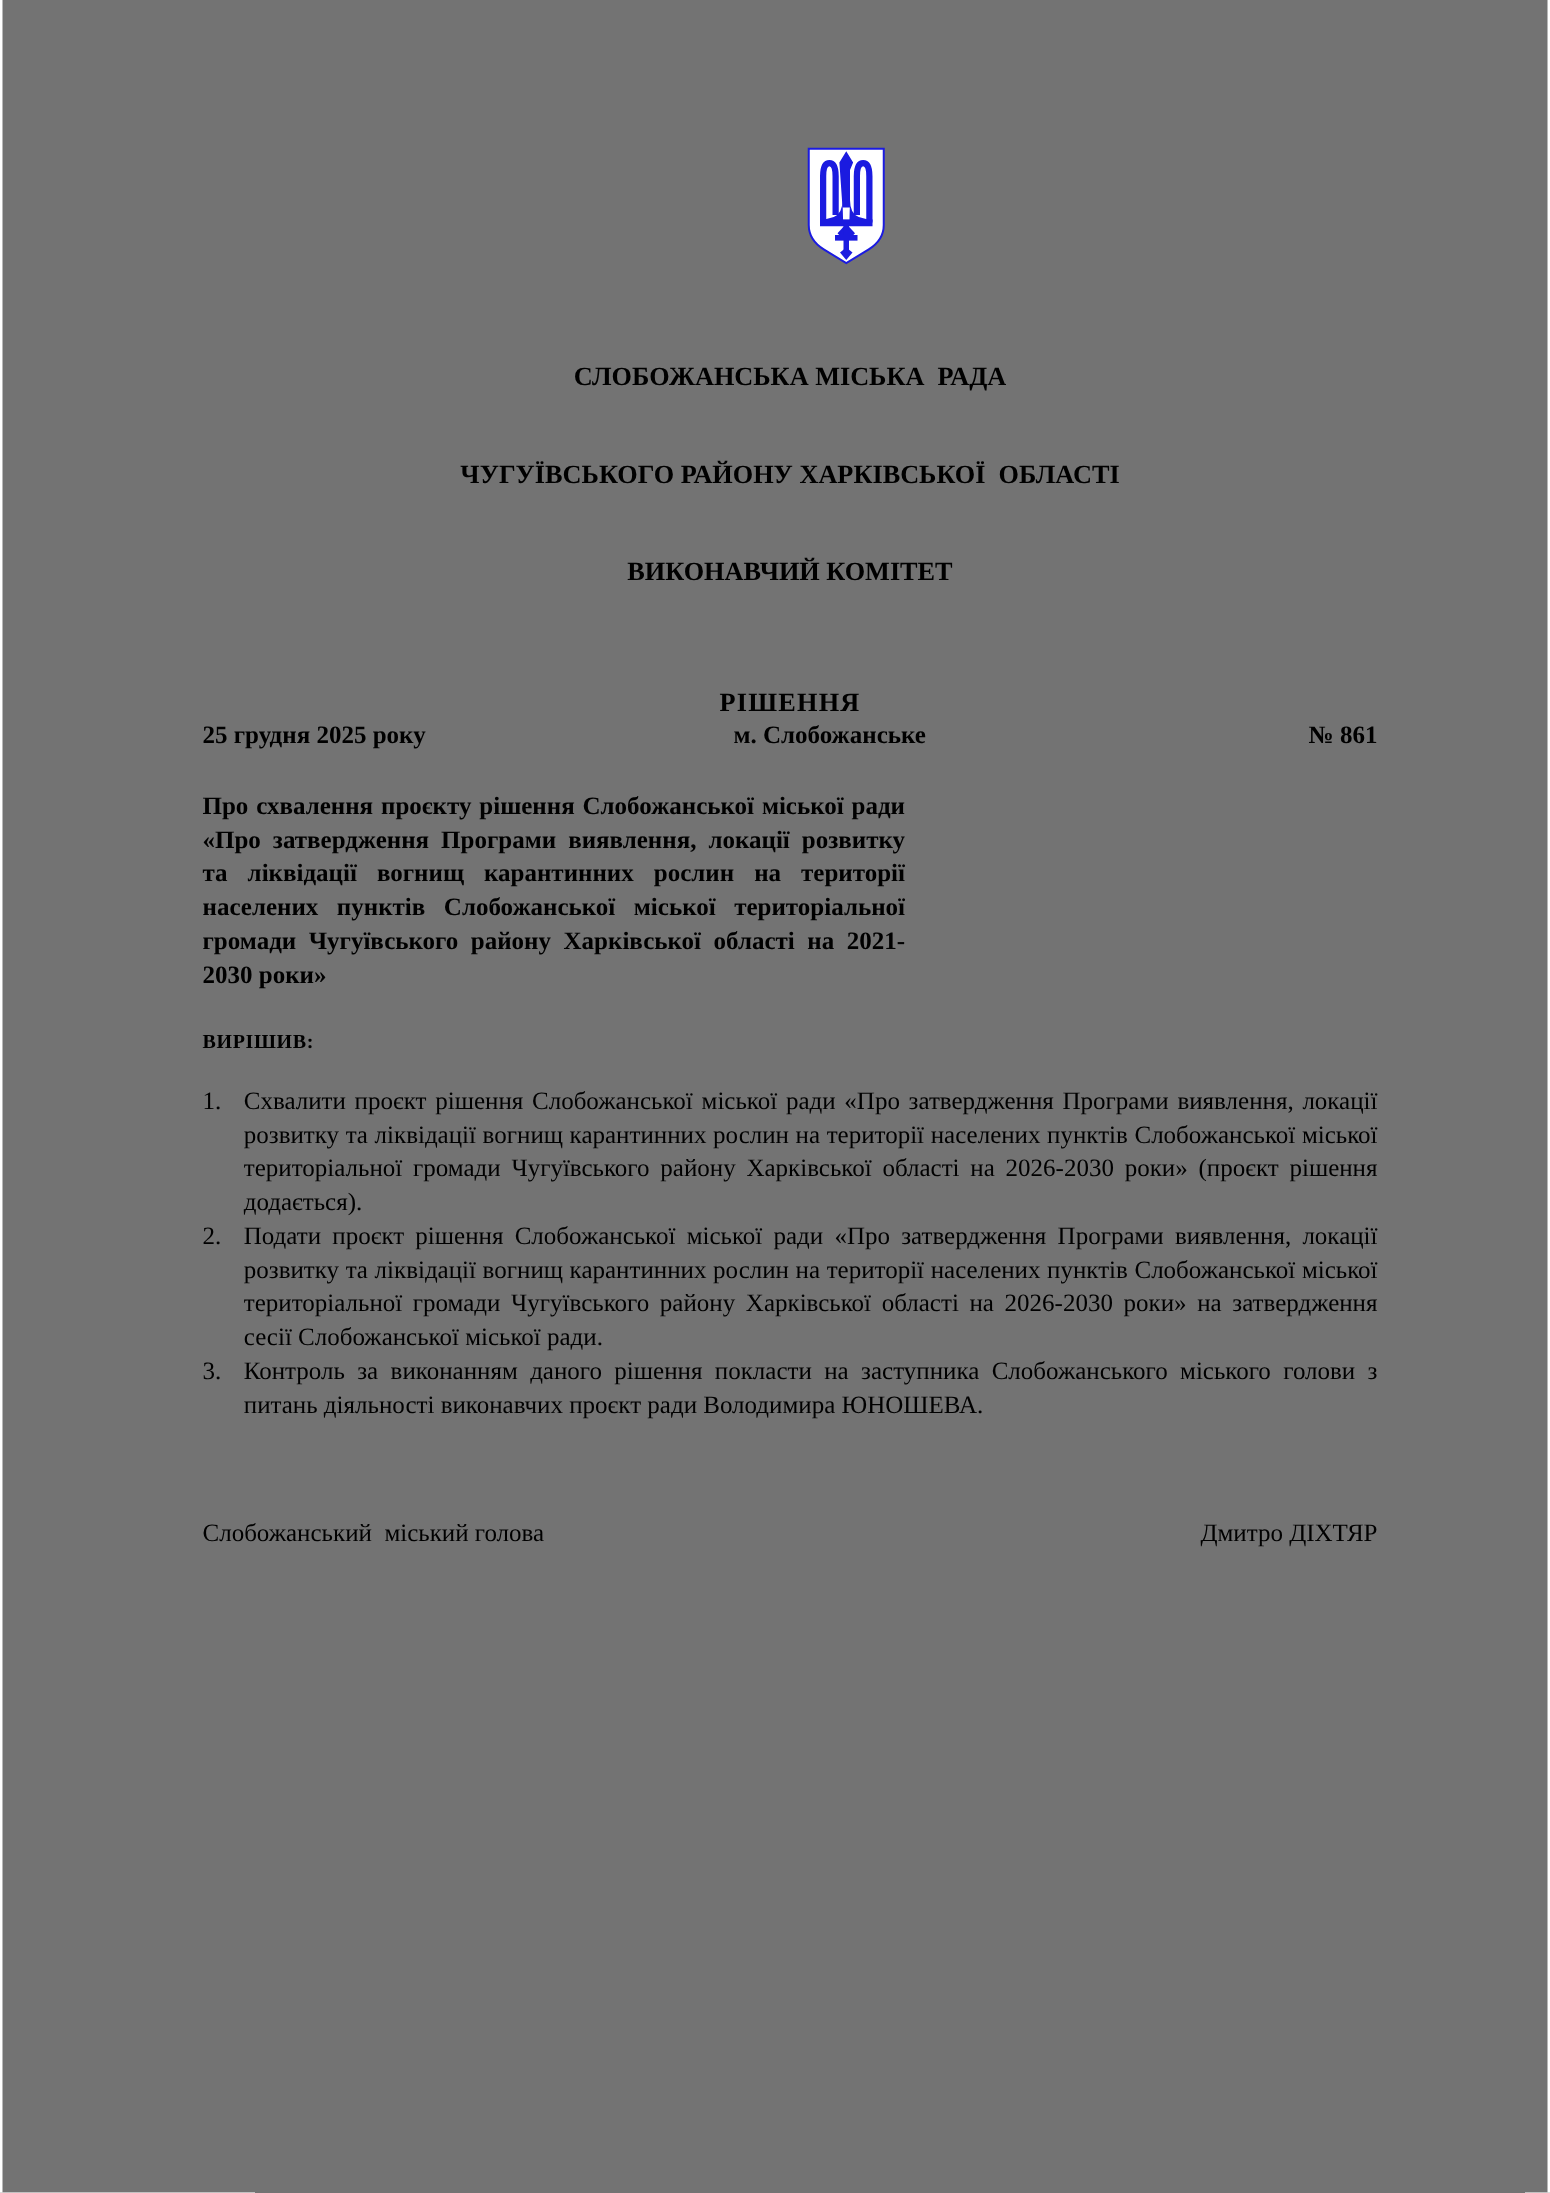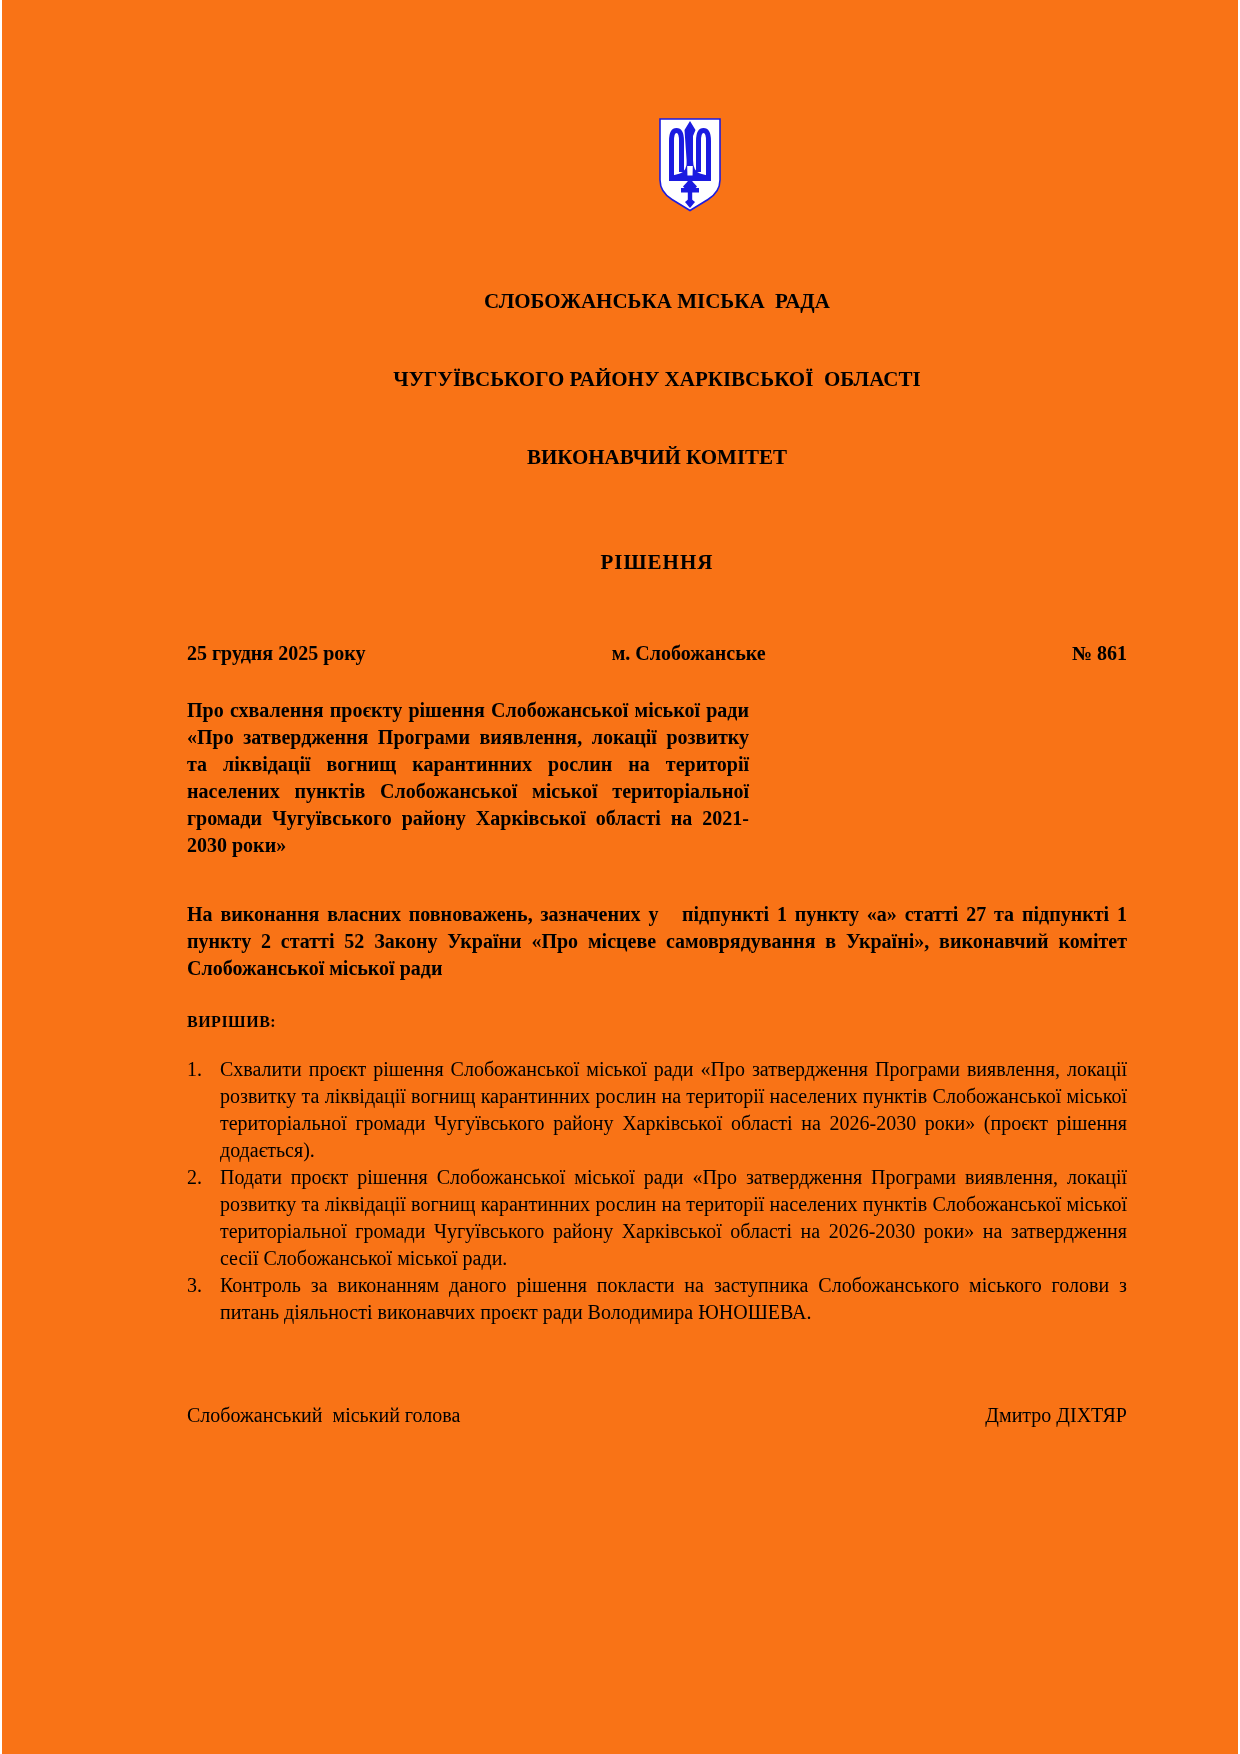--- a/index.html
+++ b/index.html
@@ -2,26 +2,25 @@
 <html lang="uk"><head>
 <meta charset="utf-8">
 <style>
   * { box-sizing: border-box; }
   html, body { margin: 0; padding: 0; background: #ffffff; }
   .page {
     position: relative;
     width: 1236px;
     height: 1754px;
     margin: 0 auto;
-    background: #f97316;
+    background: #737373;
     color: #000000;
     font-family: "Liberation Serif", "DejaVu Serif", serif;
     padding-top: 116px;
     overflow: hidden;
-    padding-left: 25px;
   }
   .content {
     position: relative;
     margin-left: 160px;
     width: 940px;
   }
   .emblem-wrap {
     width: 100%;
     display: flex;
     justify-content: center;
@@ -41,21 +40,20 @@
   }
   .doc-type {
     margin-top: 27px;
     text-align: center;
     font-weight: bold;
     font-size: 21px;
     line-height: 26px;
     letter-spacing: 1px;
   }
   .date-row {
-    margin-top: 65px;
     display: flex;
     justify-content: space-between;
     align-items: baseline;
     font-weight: bold;
     font-size: 20px;
     line-height: 27px;
   }
   .date-row .place { transform: translateX(-30px); }
   .subject {
     margin-top: 30px;
@@ -145,21 +143,20 @@
     <div class="doc-type">РІШЕННЯ</div>
 
     <div class="date-row">
       <span class="date">25 грудня 2025 року</span>
       <span class="place">м. Слобожанське</span>
       <span class="number">№ 861</span>
     </div>
 
     <div class="subject">Про схвалення проєкту рішення Слобожанської міської ради «Про затвердження Програми виявлення, локації розвитку та ліквідації вогнищ карантинних рослин на території населених пунктів Слобожанської міської територіальної громади Чугуївського району Харківської області на 2021-2030 роки»</div>
 
-    <div class="preamble">На виконання власних повноважень, зазначених у   підпункті 1 пункту «а» статті 27 та підпункті 1 пункту 2 статті 52 Закону України «Про місцеве самоврядування в Україні», виконавчий комітет Слобожанської міської ради</div>
 
     <div class="resolved">ВИРІШИВ:</div>
 
     <div class="items">
       <div class="item">
         <span class="num">1.</span>
         <span>Схвалити проєкт рішення Слобожанської міської ради «Про затвердження Програми виявлення, локації розвитку та ліквідації вогнищ карантинних рослин на території населених пунктів Слобожанської міської територіальної громади Чугуївського району Харківської області на 2026-2030 роки» (проєкт рішення додається).</span>
       </div>
       <div class="item">
         <span class="num">2.</span>

